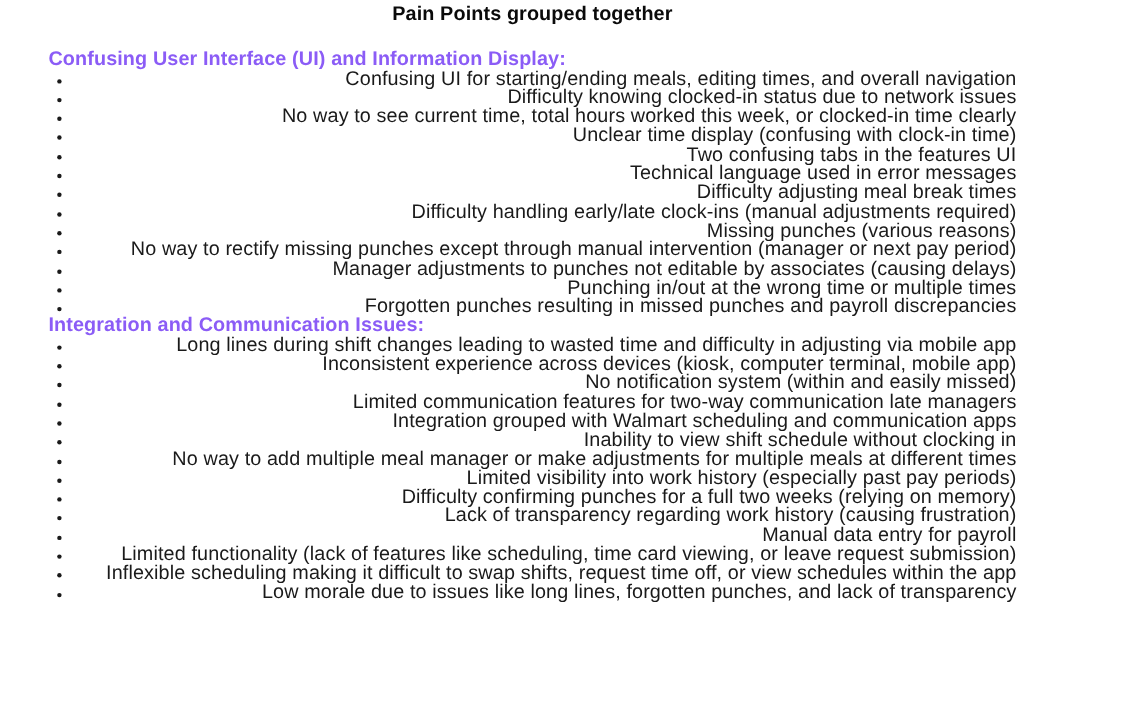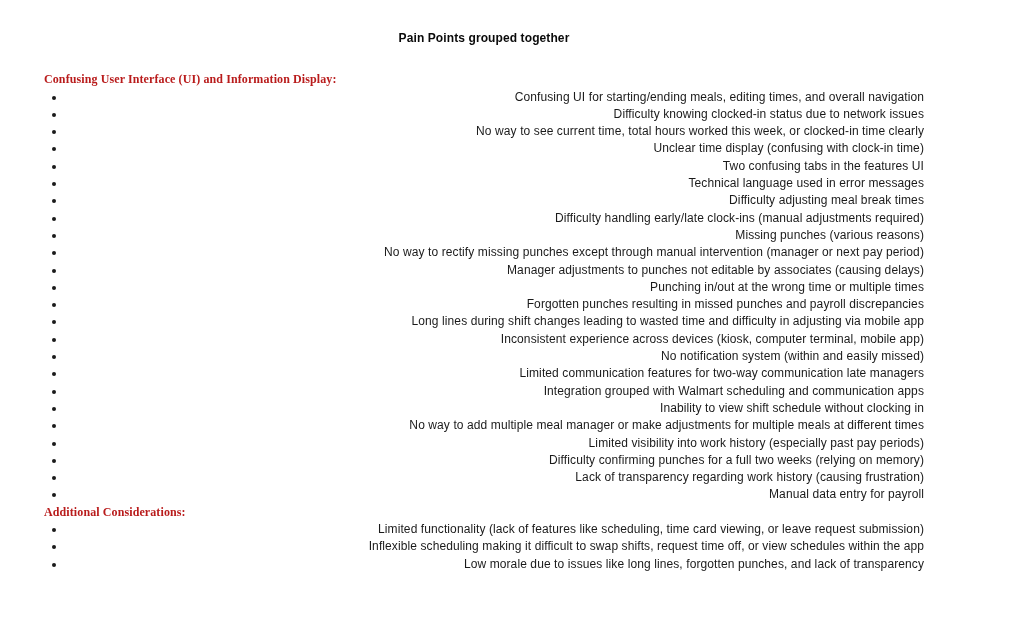--- a/index.html
+++ b/index.html
@@ -6,37 +6,36 @@
   html, body {
     width: 1024px;
     height: 638px;
     background: #ffffff;
     font-family: "Liberation Sans", "DejaVu Sans", sans-serif;
     overflow: hidden;
   }
   .doc {
     position: absolute;
     left: 44px;
-    top: 30px;
+    top: 4px;
     width: 880px;
     color: #1a1a1a;
-    font-size: 12px;
+    font-size: 18px;
     line-height: 17.3px;
     letter-spacing: 0.1px;
   }
   .title {
     text-align: center;
     font-weight: 700;
     color: #0a0a0a;
     margin-bottom: 24px;
   }
   .section .heading {
     font-weight: 700;
-    color: #b91c1c;
-    font-family: Liberation Serif, serif;
+    color: #8b5cf6;
   }
   .section ul {
     list-style: disc outside;
     margin: 0;
     padding-left: 22px;
   }
   .section ul li {
     padding-left: 0;
     text-align: right;
   }
@@ -67,40 +66,40 @@
           <li>Difficulty adjusting meal break times</li>
           <li>Difficulty handling early/late clock-ins (manual adjustments required)</li>
           <li>Missing punches (various reasons)</li>
           <li>No way to rectify missing punches except through manual intervention (manager or next pay period)</li>
           <li>Manager adjustments to punches not editable by associates (causing delays)</li>
           <li>Punching in/out at the wrong time or multiple times</li>
           <li>Forgotten punches resulting in missed punches and payroll discrepancies</li>
         </ul>
       </div>
       <div class="section">
+        <div class="heading">Integration and Communication Issues:</div>
         <ul>
           <li>Long lines during shift changes leading to wasted time and difficulty in adjusting via mobile app</li>
           <li>Inconsistent experience across devices (kiosk, computer terminal, mobile app)</li>
           <li>No notification system (within and easily missed)</li>
           <li>Limited communication features for two-way communication late managers</li>
           <li>Integration grouped with Walmart scheduling and communication apps</li>
           <li>Inability to view shift schedule without clocking in</li>
           <li>No way to add multiple meal manager or make adjustments for multiple meals at different times</li>
         </ul>
       </div>
       <div class="section">
         <ul>
           <li>Limited visibility into work history (especially past pay periods)</li>
           <li>Difficulty confirming punches for a full two weeks (relying on memory)</li>
           <li>Lack of transparency regarding work history (causing frustration)</li>
           <li>Manual data entry for payroll</li>
         </ul>
       </div>
       <div class="section">
-        <div class="heading">Additional Considerations:</div>
         <ul>
           <li>Limited functionality (lack of features like scheduling, time card viewing, or leave request submission)</li>
           <li>Inflexible scheduling making it difficult to swap shifts, request time off, or view schedules within the app</li>
           <li>Low morale due to issues like long lines, forgotten punches, and lack of transparency</li>
         </ul>
       </div>
     </div>
 </div>
 
 </body></html>

